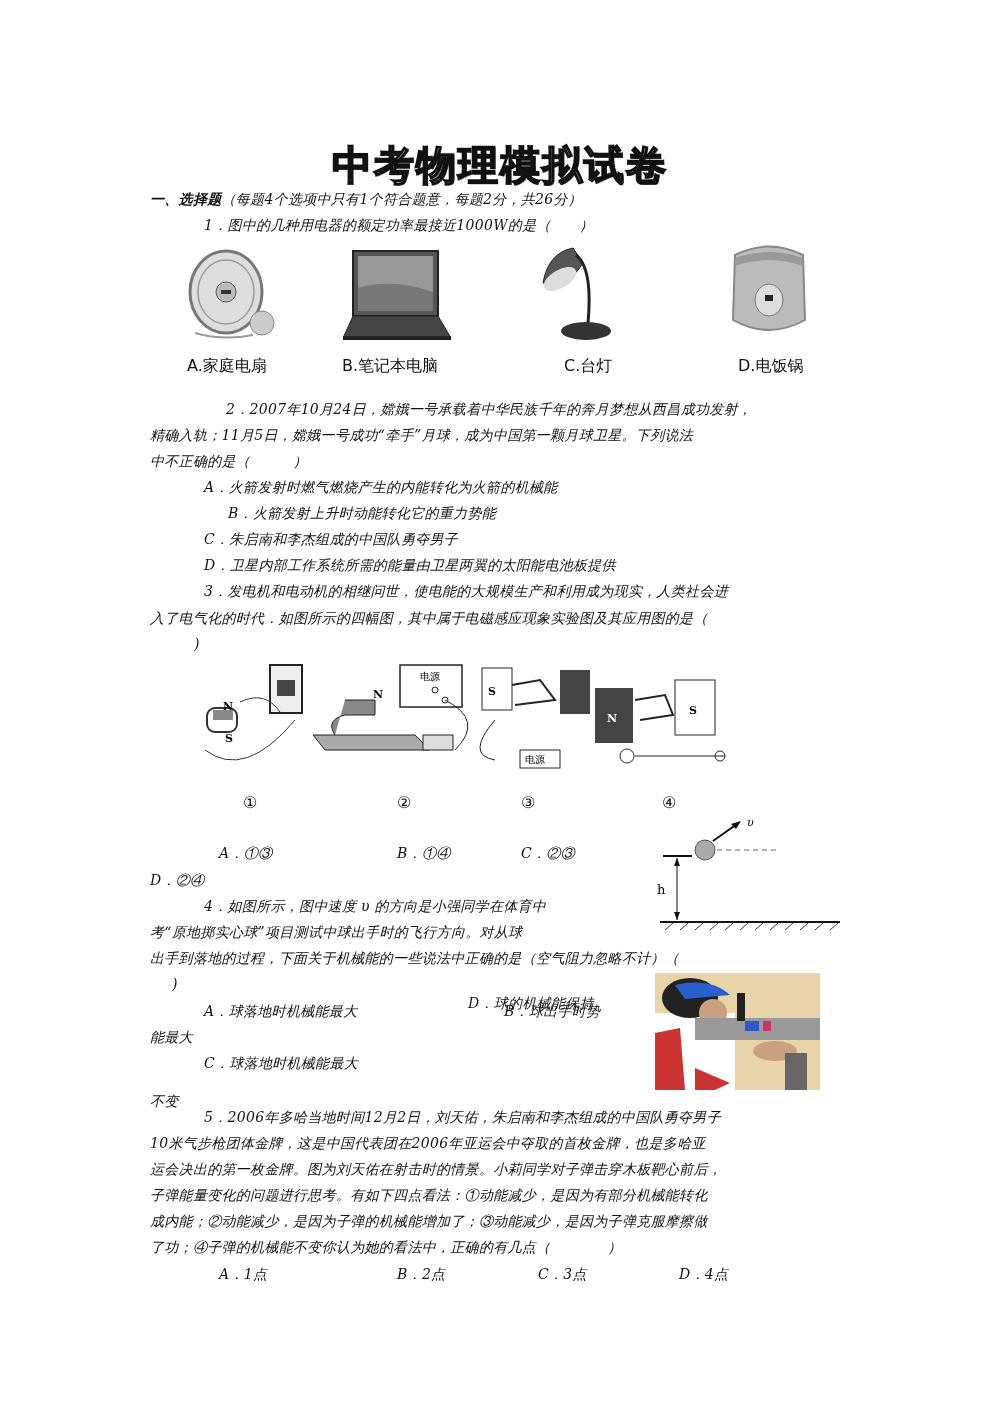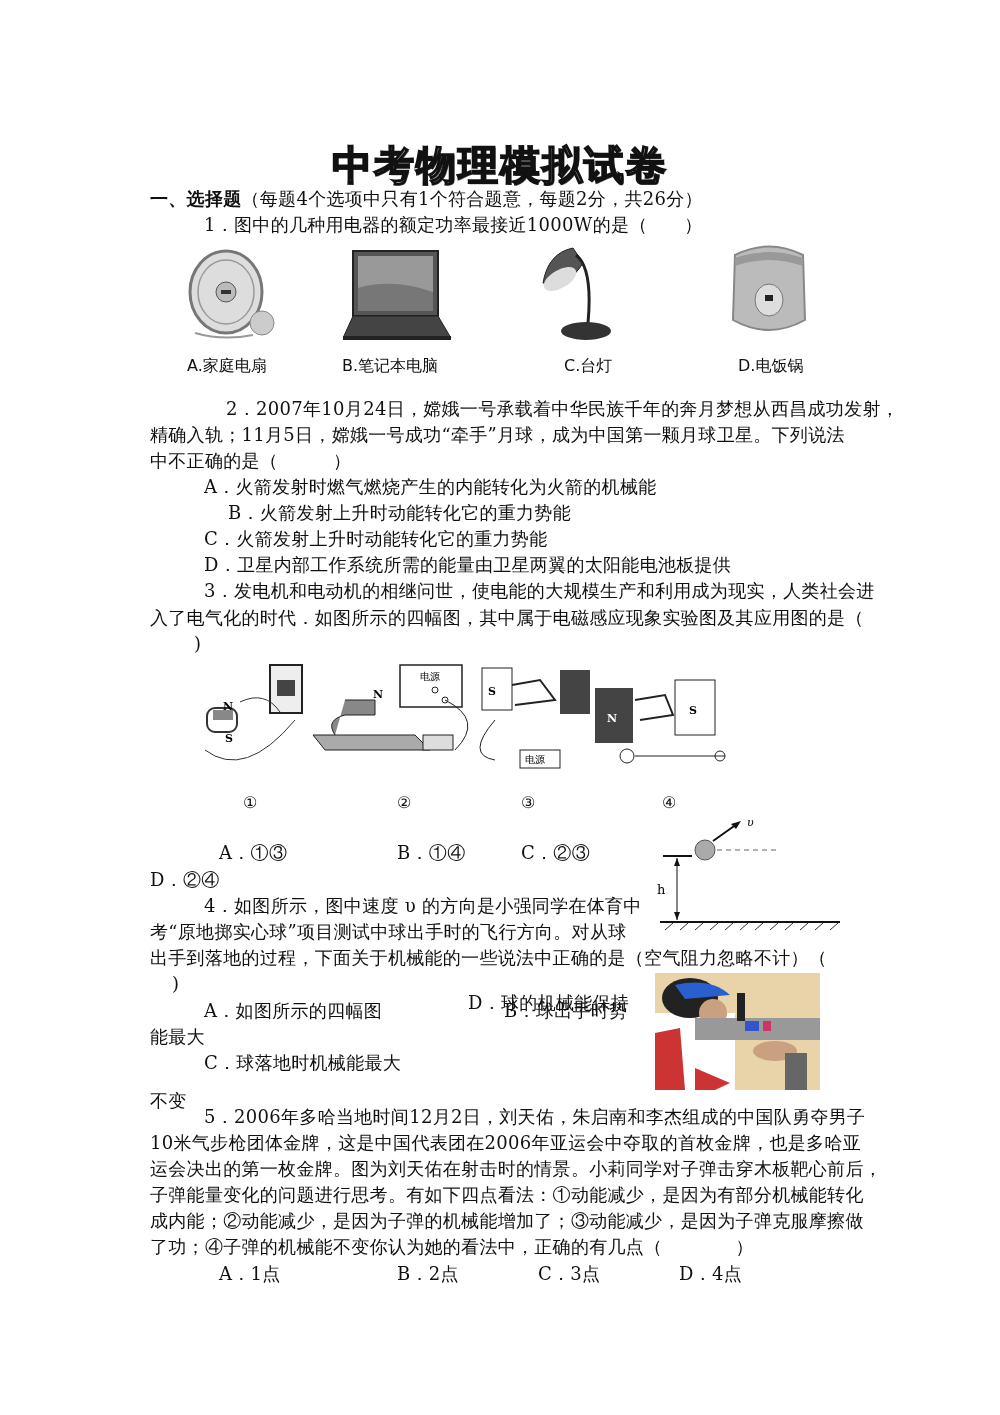--- a/index.html
+++ b/index.html
@@ -1,19 +1,19 @@
 <!DOCTYPE html>
 <html><head>
 <meta charset="utf-8">
 <style>
   html, body { margin:0; padding:0; background:#fff; }
   body { width:1000px; height:1415px; position:relative; overflow:hidden;
          font-family:"DejaVu Serif","Liberation Serif",serif; color:#111; }
   .abs { position:absolute; white-space:nowrap; }
-  .t { font-size:18px; line-height:26px; letter-spacing:0.3px; }
+  .t { font-size:14px; line-height:26px; letter-spacing:0.3px;font-style:italic; }
   .title { left:0; width:1000px; top:138px; text-align:center; font-size:40px; font-weight:bold;
            font-family:"DejaVu Sans","Liberation Sans",sans-serif; letter-spacing:2px;
            color:#fff; -webkit-text-stroke:1.6px #111; text-shadow:1px 1px 0 #666; }
   .bold { font-weight:bold; font-family:"DejaVu Sans","Liberation Sans",sans-serif; }
   .img { position:absolute; }
   .cap { position:absolute; font-size:16px; font-family:"DejaVu Sans","Liberation Sans",sans-serif; white-space:nowrap; }
   .circ { position:absolute; font-size:16px; }
 </style>
 </head>
 <body>
@@ -57,21 +57,21 @@
 <div class="cap" style="left:187px;top:356px;">A.家庭电扇</div>
 <div class="cap" style="left:342px;top:356px;">B.笔记本电脑</div>
 <div class="cap" style="left:564px;top:356px;">C.台灯</div>
 <div class="cap" style="left:738px;top:356px;">D.电饭锅</div>
 
 <div class="abs t" style="left:204px;top:396px;margin-left:22px;">2．2007年10月24日，嫦娥一号承载着中华民族千年的奔月梦想从西昌成功发射，</div>
 <div class="abs t" style="left:150px;top:422px;">精确入轨；11月5日，嫦娥一号成功“牵手”月球，成为中国第一颗月球卫星。下列说法</div>
 <div class="abs t" style="left:150px;top:448px;">中不正确的是（　　　）</div>
 <div class="abs t" style="left:204px;top:474px;">A．火箭发射时燃气燃烧产生的内能转化为火箭的机械能</div>
 <div class="abs t" style="left:204px;top:500px;margin-left:24px;">B．火箭发射上升时动能转化它的重力势能</div>
-<div class="abs t" style="left:204px;top:526px;">C．火箭发射上升时动能转化它的重力势能</div>
+<div class="abs t" style="left:204px;top:526px;">C．朱启南和李杰组成的中国队勇夺男子</div>
 <div class="abs t" style="left:204px;top:552px;">D．卫星内部工作系统所需的能量由卫星两翼的太阳能电池板提供</div>
 
 <div class="abs t" style="left:204px;top:578px;">3．发电机和电动机的相继问世，使电能的大规模生产和利用成为现实，人类社会进</div>
 <div class="abs t" style="left:150px;top:605px;">入了电气化的时代．如图所示的四幅图，其中属于电磁感应现象实验图及其应用图的是（</div>
 <div class="abs t" style="left:194px;top:631px;">)</div>
 
 <svg class="img" style="left:195px;top:660px;" width="540" height="120">
 
   <g>
     <rect x="12" y="48" width="30" height="24" rx="8" fill="none" stroke="#333" stroke-width="2"></rect>
@@ -153,21 +153,21 @@
       <line x1="145" y1="118" x2="153" y2="111"></line>
     <line x1="160" y1="118" x2="168" y2="111"></line>
       <line x1="175" y1="118" x2="183" y2="111"></line>
   </g>
 </svg>
 
 <div class="abs t" style="left:204px;top:893px;">4．如图所示，图中速度 υ 的方向是小强同学在体育中</div>
 <div class="abs t" style="left:150px;top:919px;">考“原地掷实心球”项目测试中球出手时的飞行方向。对从球</div>
 <div class="abs t" style="left:150px;top:945px;">出手到落地的过程，下面关于机械能的一些说法中正确的是（空气阻力忽略不计）（</div>
 <div class="abs t" style="left:172px;top:971px;">)</div>
-<div class="abs t" style="left:204px;top:998px;">A．如图所示的四幅图</div>
+<div class="abs t" style="left:204px;top:998px;">A．球落地时机械能最大</div>
 <div class="abs t" style="left:504px;top:998px;">B．球出手时势</div>
 <div class="abs t" style="left:150px;top:1024px;">能最大</div>
 <div class="abs t" style="left:204px;top:1050px;">C．球落地时机械能最大</div>
 <div class="abs t" style="left:468px;top:990px;">D．球的机械能保持</div>
 <div class="abs t" style="left:150px;top:1076px;margin-top:12px;">不变</div>
 
 <svg class="img" style="left:655px;top:973px;" width="165" height="117">
   <rect width="165" height="117" fill="#e8d4a8"></rect>
   <rect x="0" y="40" width="80" height="77" fill="#fff"></rect>
   <path d="M0 60 L25 55 L30 117 L0 117Z" fill="#c33"></path>

